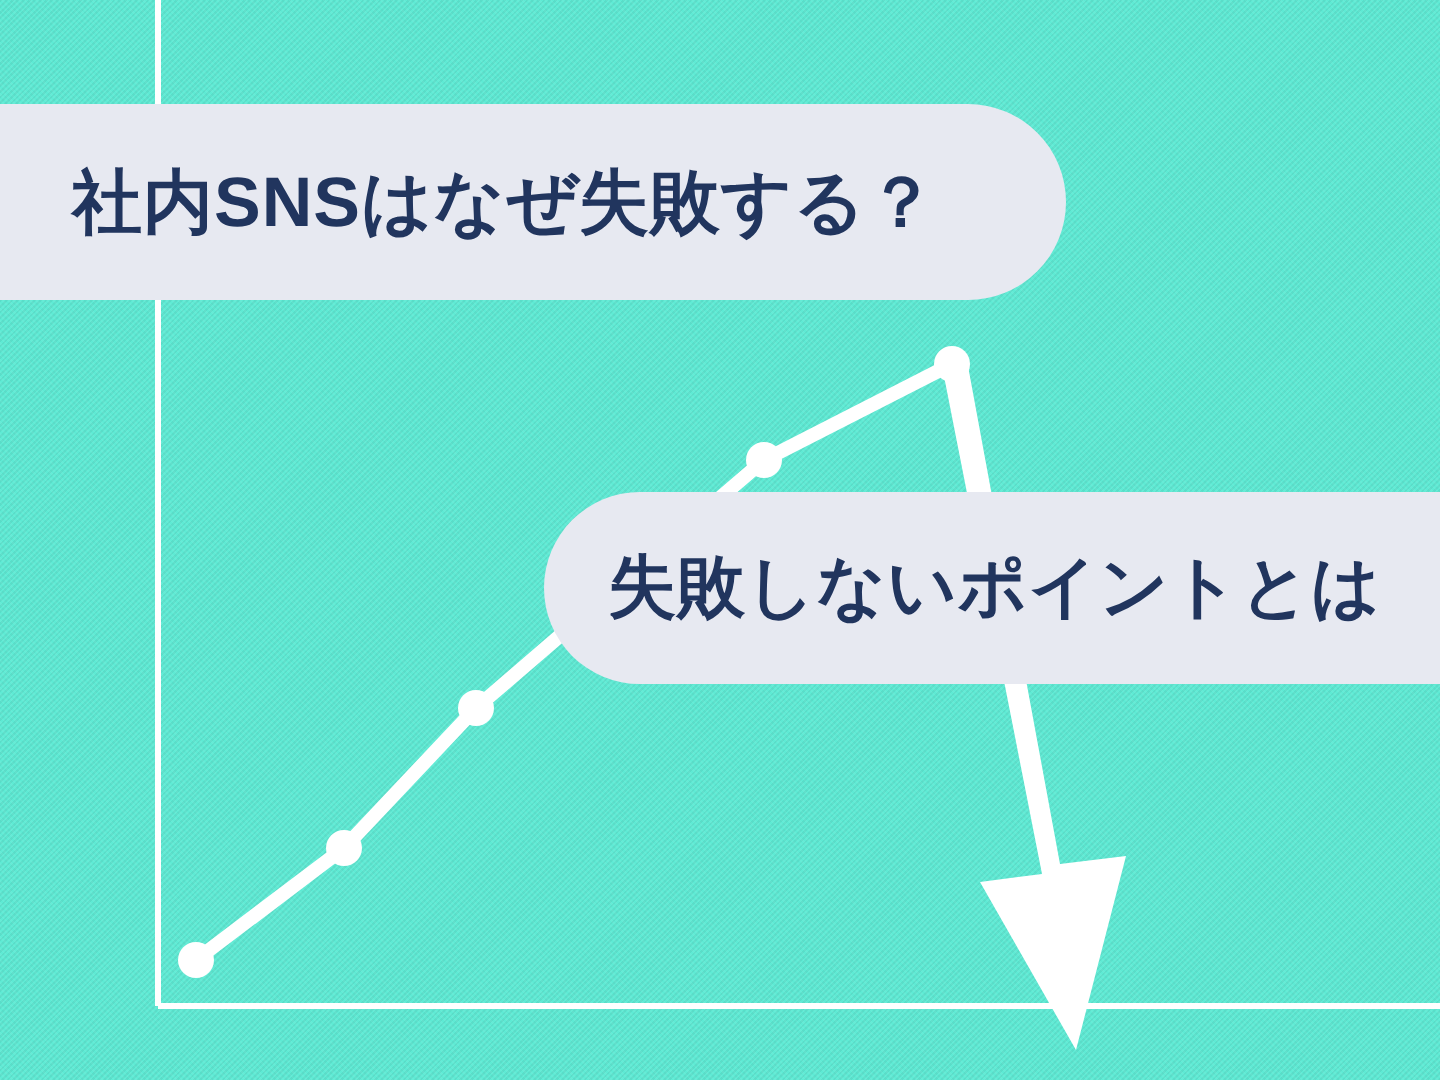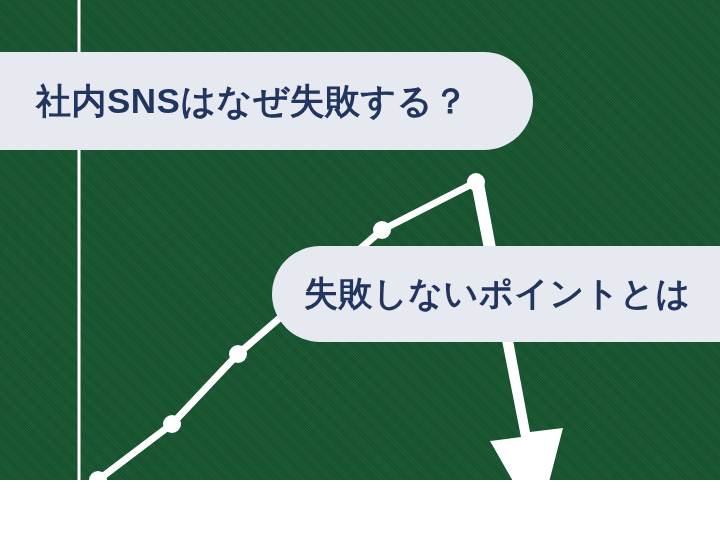--- a/index.html
+++ b/index.html
@@ -4,23 +4,23 @@
 <style>
   html, body {
     margin: 0;
     padding: 0;
     background: #ffffff;
   }
 
   #slide {
     position: relative;
     width: 720px;
-    height: 480px;
+    height: 540px;
     overflow: hidden;
-    background-color: #14532d;
+    background-color: #5eead4;
     font-family: "Liberation Sans", "DejaVu Sans", sans-serif;
   }
 
   
   #texture {
     position: absolute;
     inset: 0;
     background-image:
       repeating-linear-gradient(45deg,
         rgba(255,255,255,0.055) 0px,

